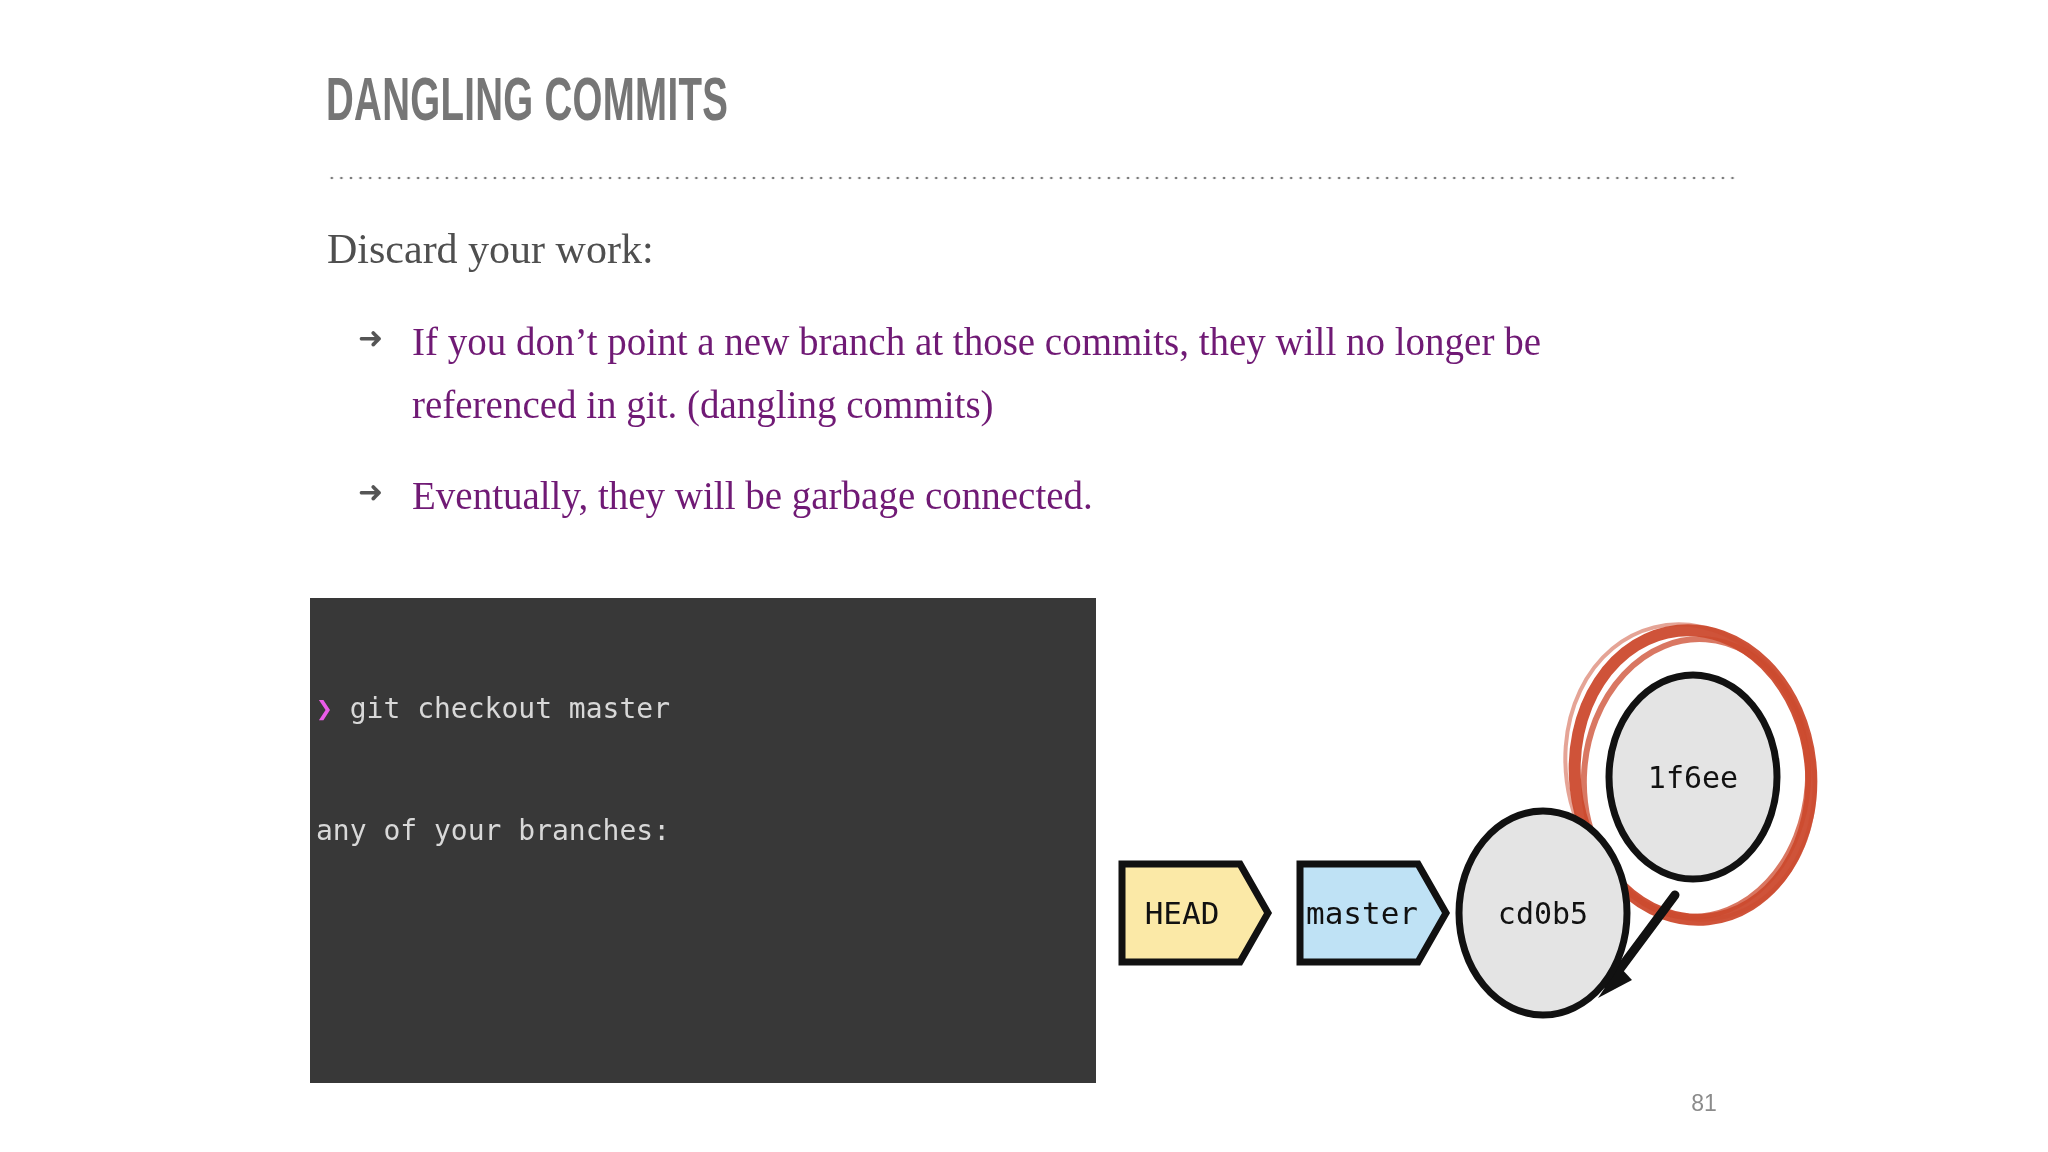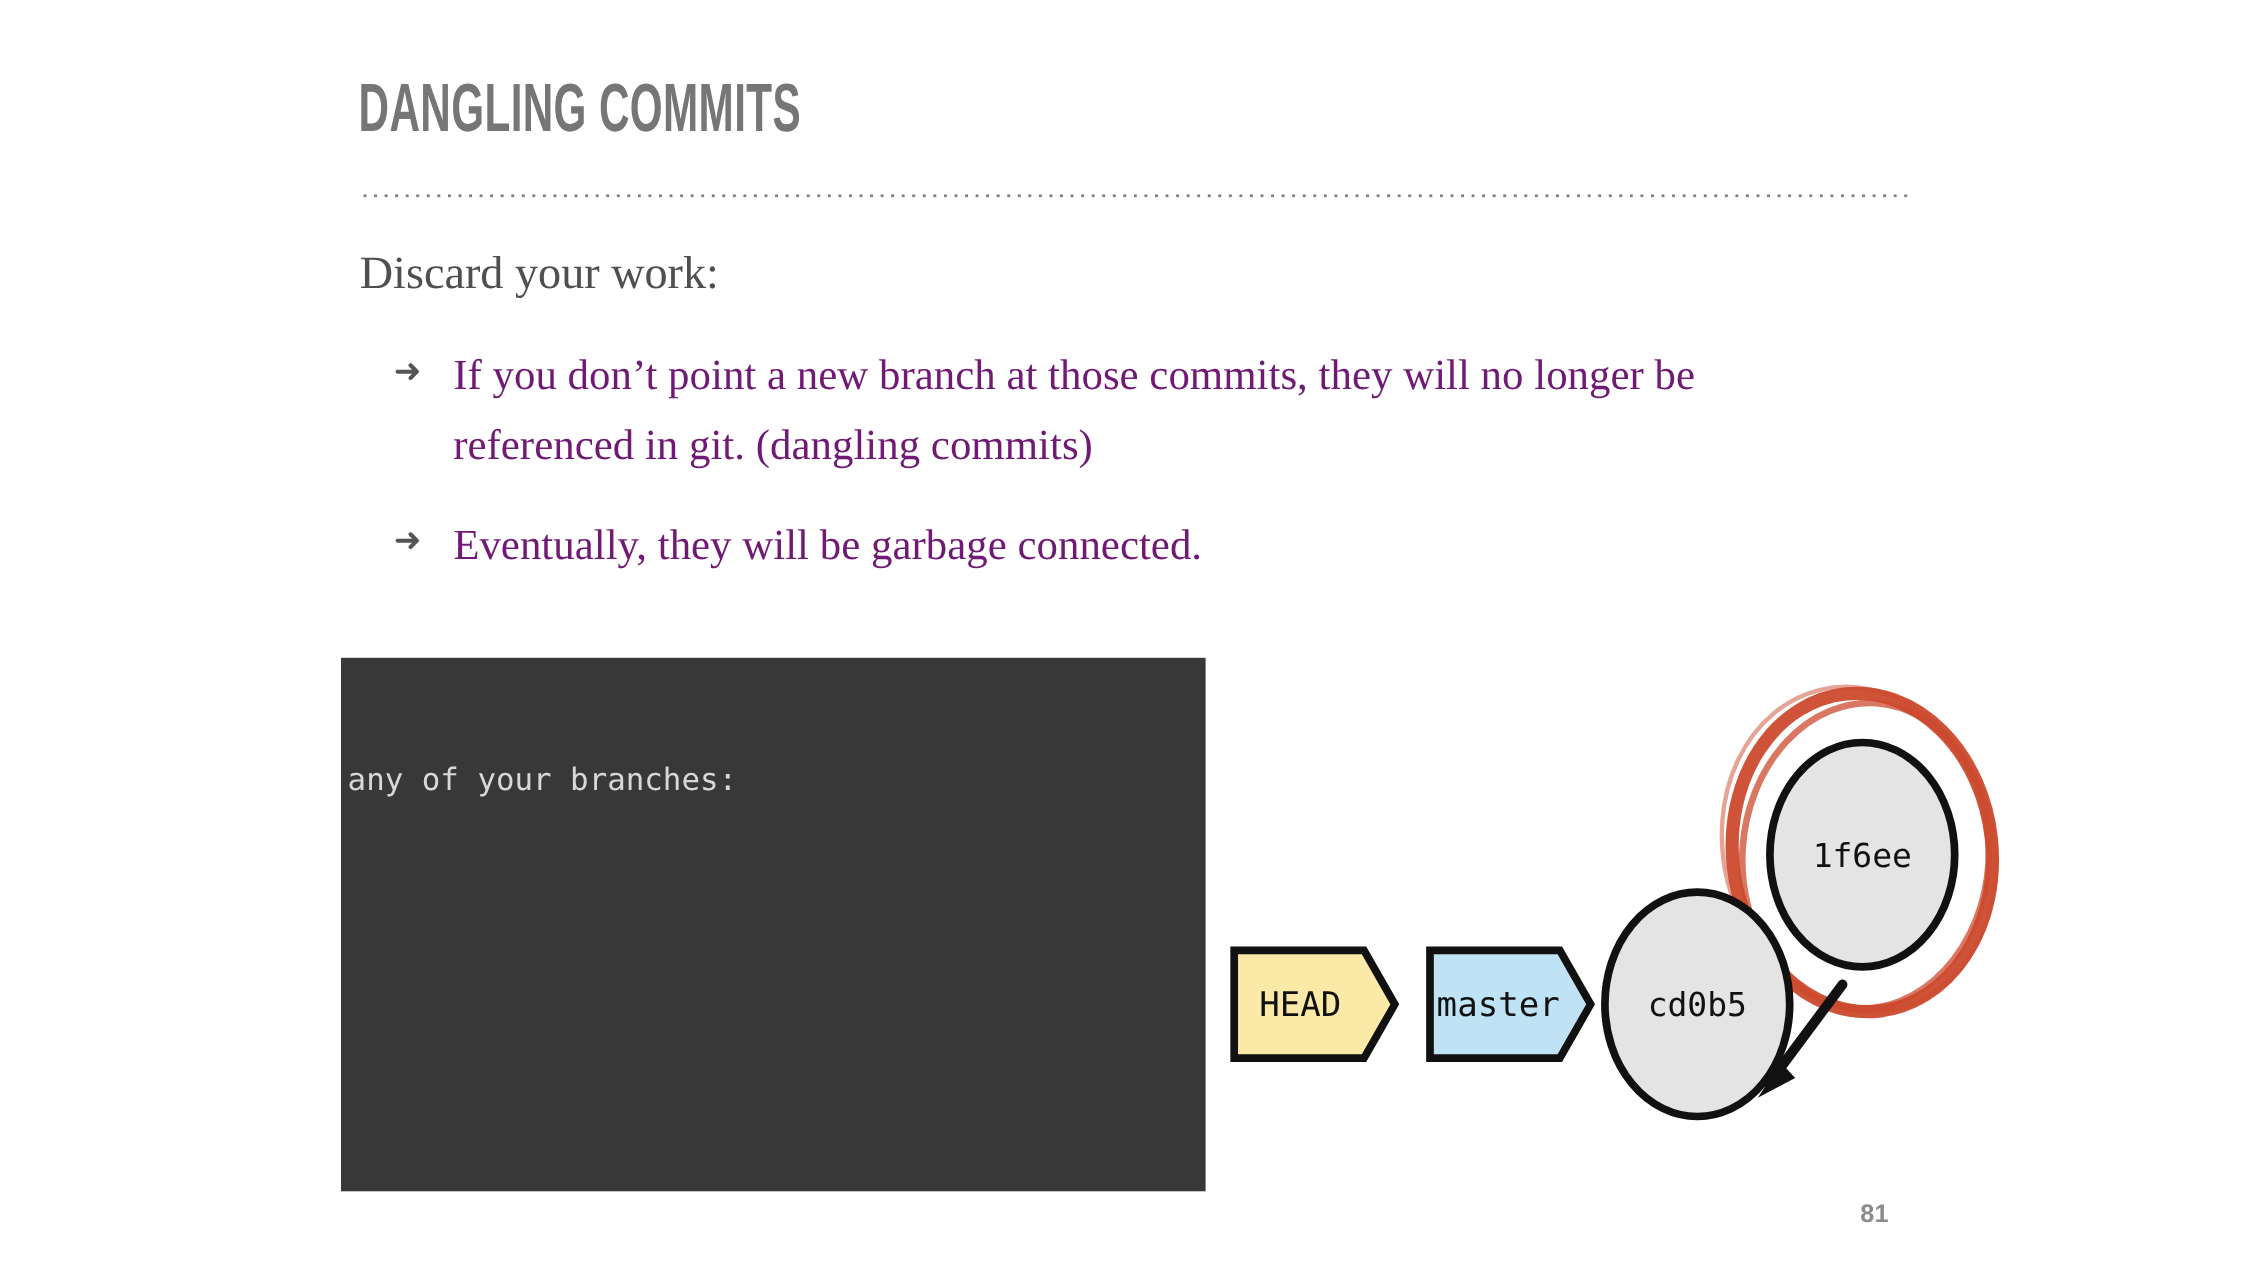--- a/index.html
+++ b/index.html
@@ -132,21 +132,20 @@
   
   #page-number {
     position: absolute;
     left: 1684px;
     top: 1090px;
     width: 40px;
     text-align: center;
     font-family: "Liberation Sans", sans-serif;
     font-size: 23px;
     color: #8b8b8b;
-    font-weight: bold;
   }
 </style>
 </head>
 <body>
 
 <div id="slide-title" style="color: rgb(118, 118, 118);">DANGLING COMMITS</div>
 
 <div id="title-divider"></div>
 
 <div id="lead-line">Discard your work:</div>
@@ -156,20 +155,21 @@
   <span class="bullet-text">If you don’t point a new branch at those commits, they will no longer be referenced in git. (dangling commits)</span>
 </div>
 
 <div class="bullet-row" id="bullet-1">
   <span class="bullet-marker">➜</span>
   <span class="bullet-text">Eventually, they will be garbage connected.</span>
 </div>
 
 <div id="terminal" style="background: rgb(56, 56, 56);">
   <div id="terminal-lines" style="color: rgb(216, 216, 216);">
+    <div class="term-line"><span class="term-prompt" style="color: rgb(234, 92, 232);">❯ </span><span>git checkout master</span></div>
     <div class="term-line">any of your branches:</div>
     
     
   </div>
 </div>
 
 <div id="git-graph">
   <svg width="830" height="430" viewBox="0 0 830 430" xmlns="http://www.w3.org/2000/svg">
 
     <g>

